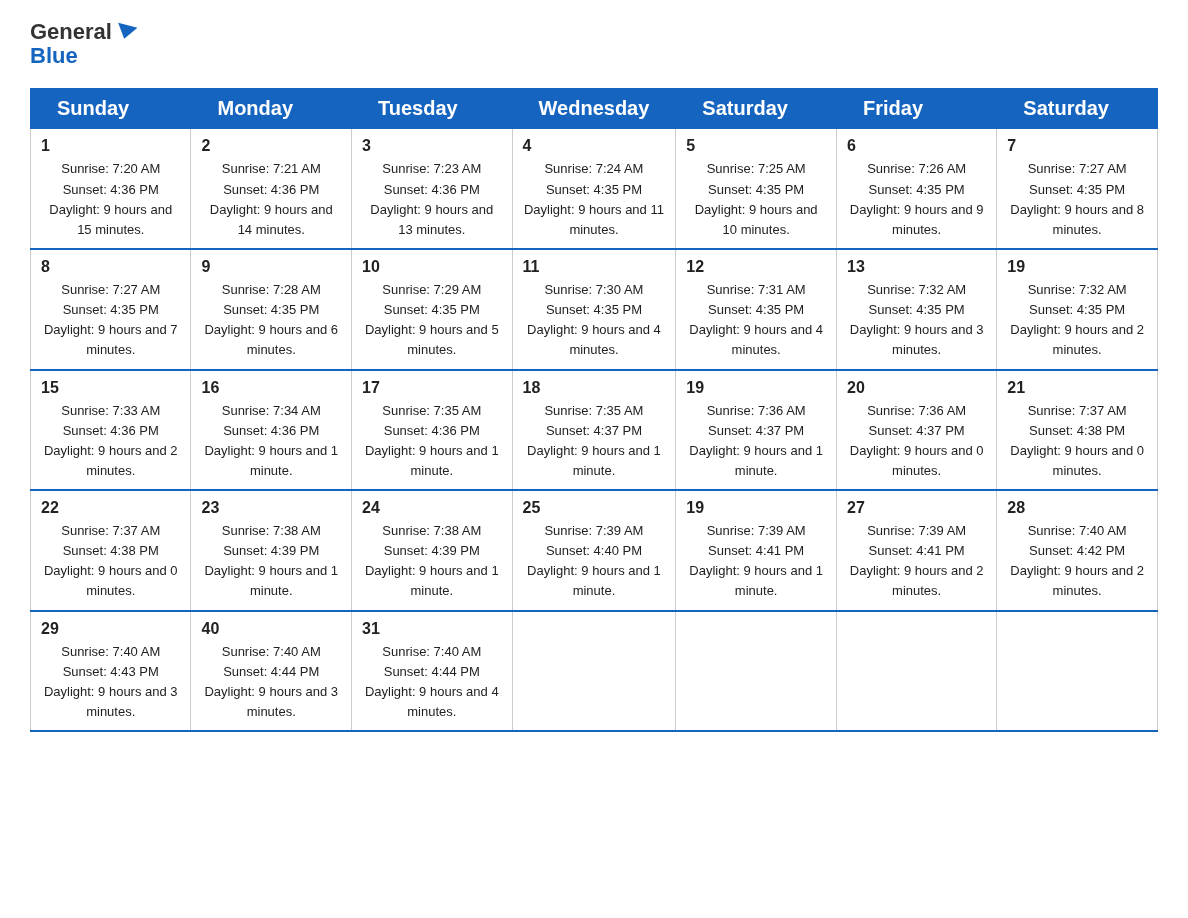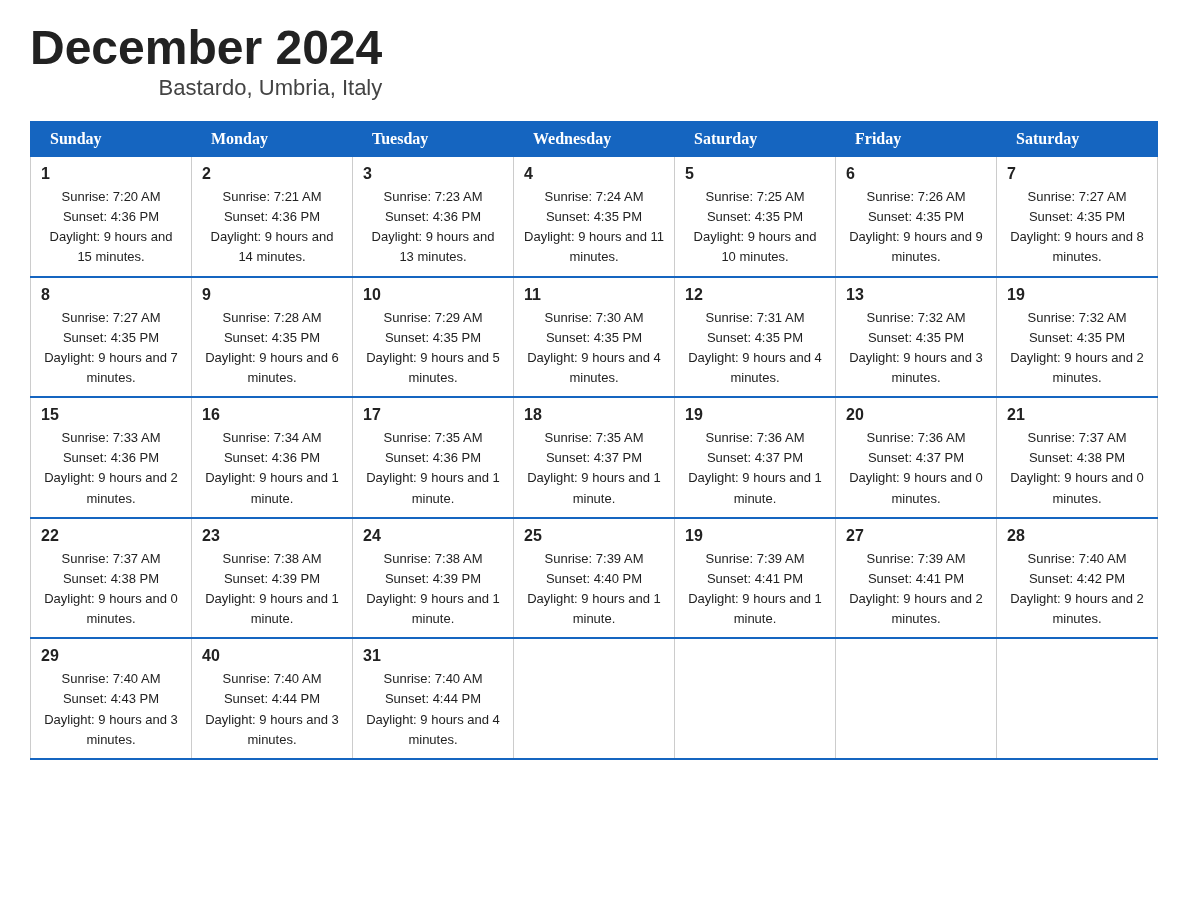--- a/index.html
+++ b/index.html
@@ -53,26 +53,25 @@
       font-weight: normal;
       color: #444;
     }
     .calendar {
       width: 100%;
       border-collapse: collapse;
     }
     .calendar thead tr th {
       background: #1565C0;
       color: #fff;
-      font-size: 16px;
-      font-weight: bold;
-      padding: 8px 19px;
+      font-size: 20px;
+      font-weight: bold;
+      padding: 8px 26px;
       text-align: left;
       border: 1px solid #1565C0;
-      font-family: Liberation Serif, serif;
     }
     .calendar tbody tr td {
       vertical-align: top;
       padding: 8px 10px;
       font-size: 13px;
       color: #222;
       border: 1px solid #ccc;
       width: 14.28%;
     }
     .calendar tbody tr {
@@ -86,23 +85,26 @@
     .day-info {
       font-size: 13px;
       line-height: 1.55;
       text-align: center;
     }
   </style>
 </head>
 <body>
 
 <div class="header">
-  <div class="title-block">
-    <h1>December 2024</h1>
-    <h2>Bastardo, Umbria, Italy</h2>
+  <div class="logo">
+    <div class="logo-row">
+      <span class="logo-general">General</span>
+      <span class="logo-triangle"></span>
+    </div>
+    <span class="logo-blue">Blue</span>
   </div>
 </div>
 
 <table class="calendar">
   <thead>
     <tr>
     <th>Sunday</th>
         <th>Monday</th>
         <th>Tuesday</th>
         <th>Wednesday</th>

